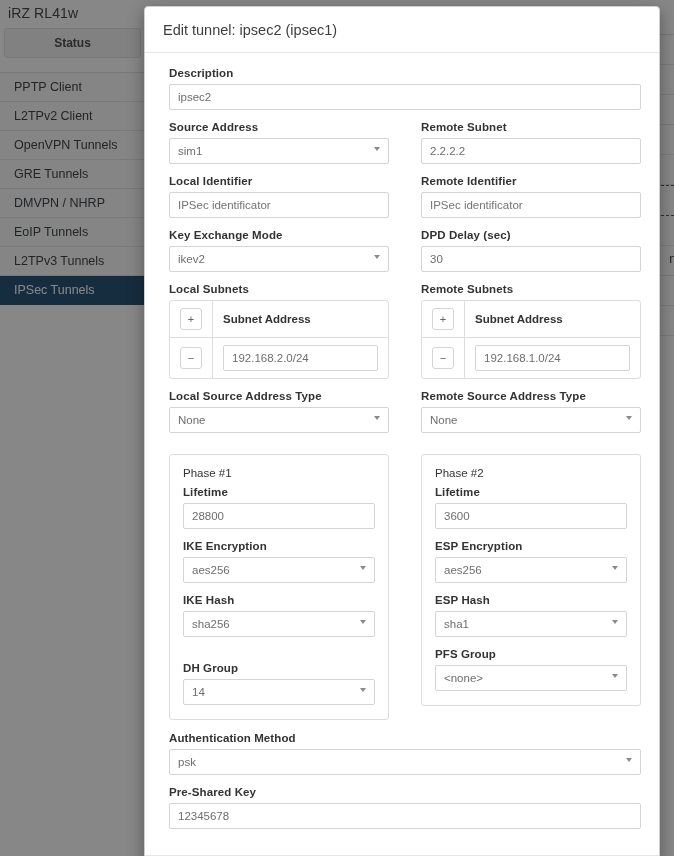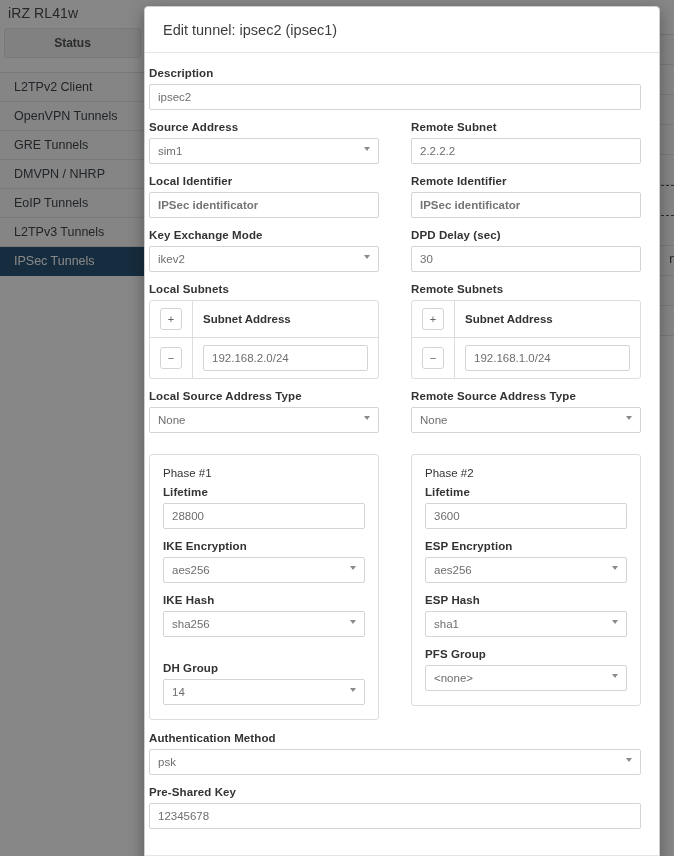--- a/index.html
+++ b/index.html
@@ -128,21 +128,21 @@
     border-bottom: 1px solid #e5e5e5;
   }
   .modal-title {
     font-size: 14.5px;
     color: #3d3d3d;
     font-weight: normal;
     margin: 0;
   }
 
   .modal-body {
-    padding: 14px 18px 10px 4px;
+    padding: 14px 18px 10px 24px;
   }
 
   .modal-footer {
     border-top: 1px solid #e5e5e5;
     padding: 12px 18px;
     text-align: right;
   }
 
   
   .fld {
@@ -165,21 +165,20 @@
     border-radius: 2px;
     background: #ffffff;
     font-family: "Liberation Sans", sans-serif;
     font-size: 11.5px;
     color: #6e6e6e;
     padding: 0 8px;
     outline: none;
   }
   .ctl.placeholder {
     color: #b8b8b8;
-    font-weight: bold;
   }
   .sel {
     position: relative;
   }
   .sel .chev {
     position: absolute;
     right: 9px;
     top: 9px;
     width: 0; height: 0;
     border-left: 3.5px solid transparent;
@@ -281,20 +280,21 @@
 </style>
 </head>
 <body>
 
 <div id="backdrop-page">
 
   <div class="bg-sidebar">
     <div class="bg-brand">iRZ RL41w</div>
     <div class="bg-status-btn">Status</div>
     <div class="bg-navlist">
+      <div class="bg-navitem">PPTP Client</div>
       <div class="bg-navitem">L2TPv2 Client</div>
       <div class="bg-navitem">OpenVPN Tunnels</div>
       <div class="bg-navitem">GRE Tunnels</div>
       <div class="bg-navitem">DMVPN / NHRP</div>
       <div class="bg-navitem">EoIP Tunnels</div>
       <div class="bg-navitem">L2TPv3 Tunnels</div>
       <div class="bg-navitem active">IPSec Tunnels</div>
     </div>
   </div>
 

